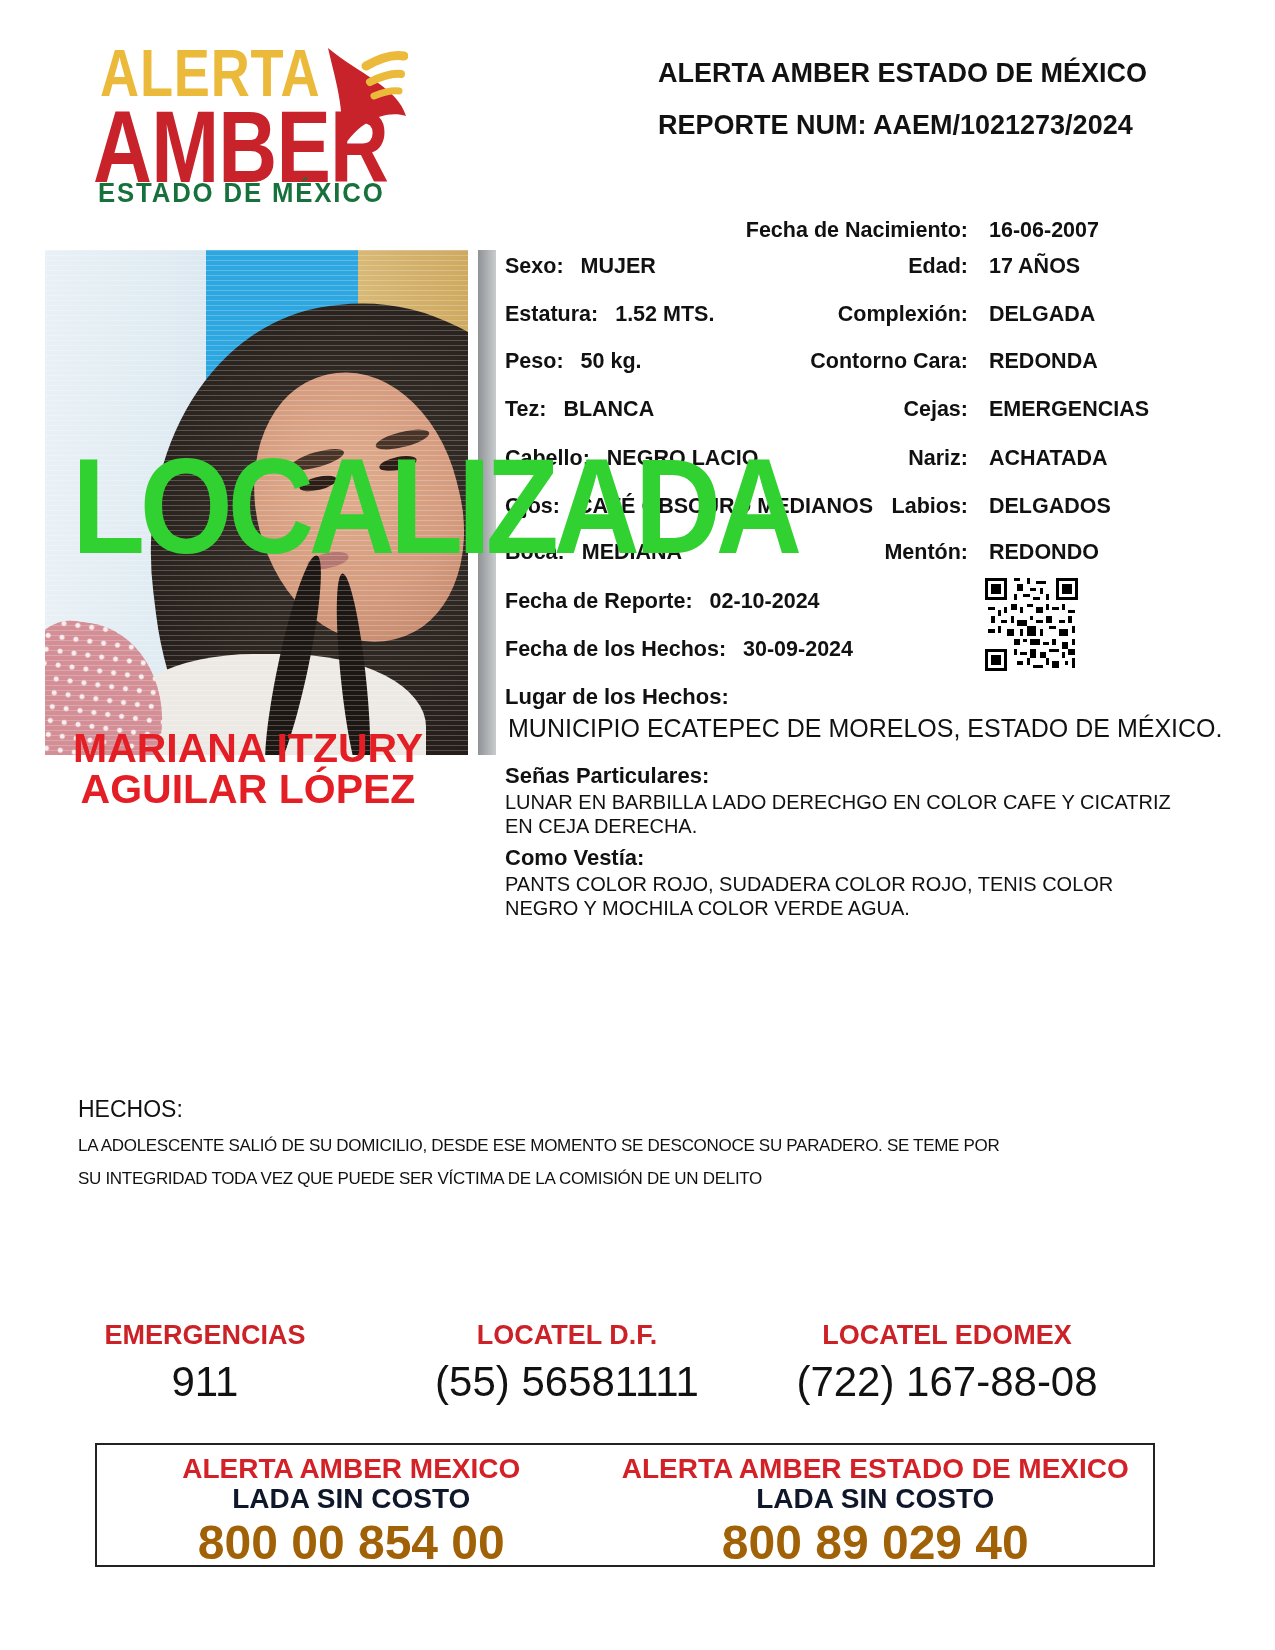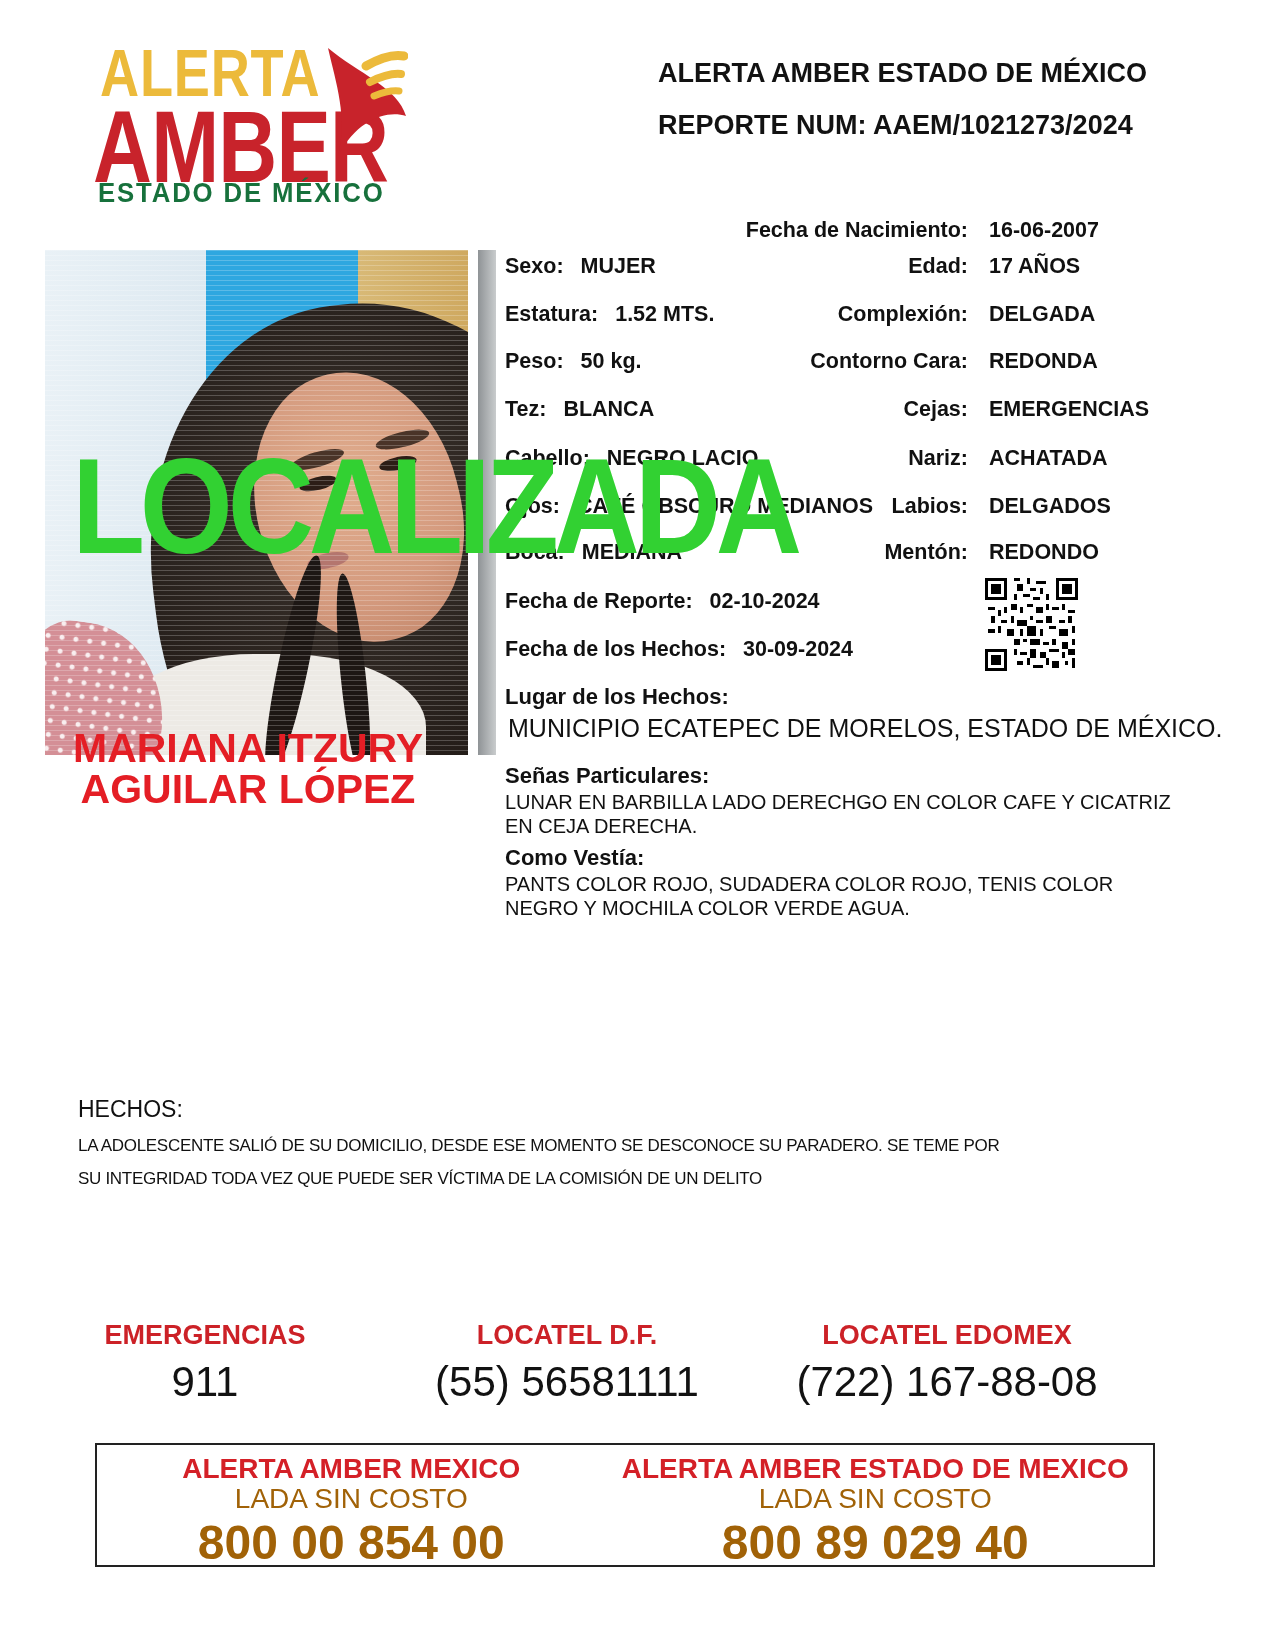--- a/index.html
+++ b/index.html
@@ -77,21 +77,21 @@
   
   .c-label{top:1320px;font-size:27px;font-weight:bold;color:#cc2127;text-align:center;white-space:nowrap;}
   .c-number{top:1358px;font-size:42px;font-weight:normal;color:#121212;text-align:center;white-space:nowrap;}
 
   
   .footer-box{left:95px;top:1443px;width:1048px;height:120px;border:2px solid #222;
     display:flex;background:#fff;padding-left:8px;}
   .f-col{flex:0 0 47%;text-align:center;padding-top:9px;}
   .f-col.right{flex:0 0 53%;}
   .f-title{font-size:28px;font-weight:bold;color:#d42027;line-height:30px;}
-  .f-sub{font-size:28px;font-weight:normal;color:#a16207;line-height:30px;}
+  .f-sub{font-size:28px;font-weight:bold;color:#0f172a;line-height:30px;}
   .f-number{font-size:48px;font-weight:bold;color:#a16207;line-height:48px;margin-top:5px;}
 </style>
 </head>
 <body>
 
 <div class="abs logo-alerta">ALERTA</div>
 <div class="abs logo-amber">AMBER</div>
 <div class="abs logo-estado">ESTADO DE MÉXICO</div>
 <svg class="abs" style="left:318px;top:38px;width:90px;height:120px;" viewBox="0 0 90 120">
   <path d="M10,10 C40,35 80,50 88,78 C70,72 40,80 20,118 C30,80 18,45 10,10 Z" fill="#c8232b"></path>

